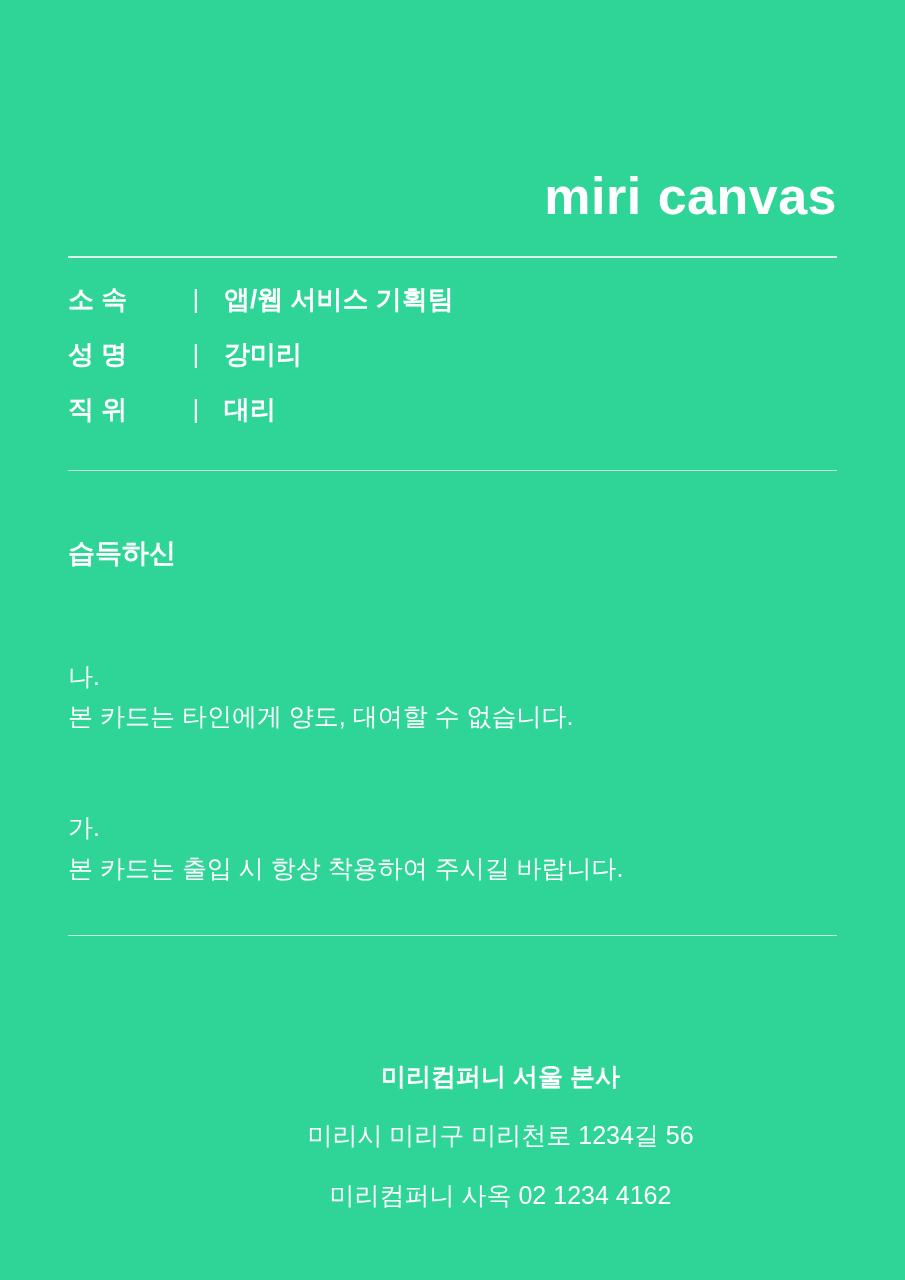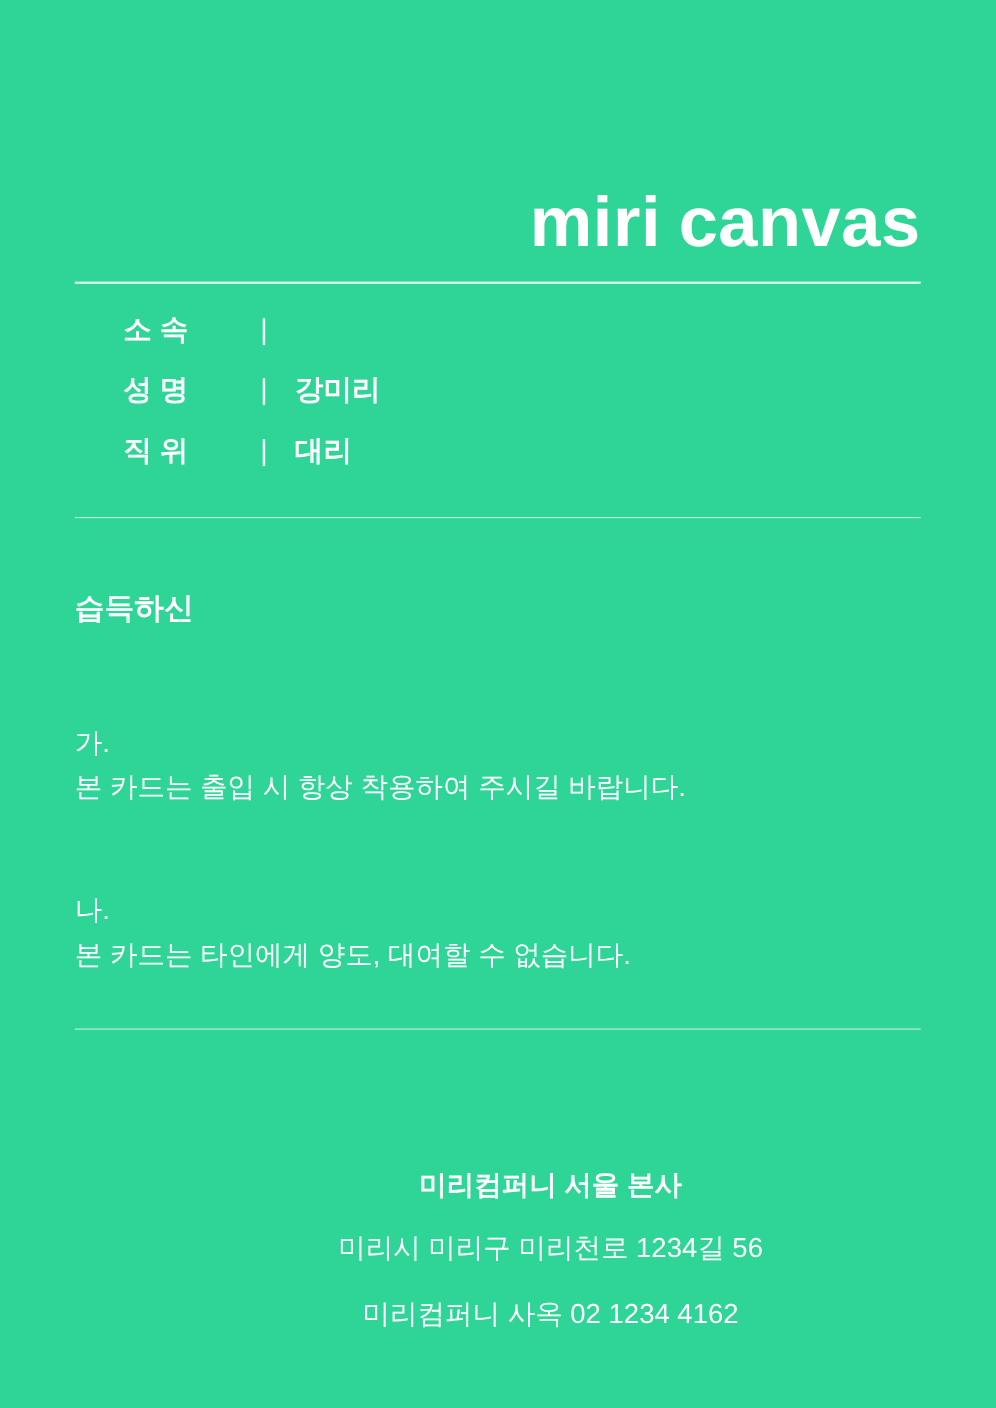--- a/index.html
+++ b/index.html
@@ -19,21 +19,21 @@
     width: 905px;
     height: 1280px;
     box-sizing: border-box;
   }
 
   
   .logo {
     position: absolute;
     right: 68px;
     top: 170px;
-    font-size: 64px;
+    font-size: 52px;
     font-weight: bold;
     letter-spacing: 0.5px;
     line-height: 1;
     color: #ffffff;
     white-space: nowrap;
     margin-left: 28px;
   }
   .logo .logo-mark { font-weight: bold; }
   .logo .logo-word { font-weight: bold; margin-left: 16px; }
 
@@ -55,21 +55,20 @@
     left: 68px;
     top: 282px;
     width: 769px;
   }
   .id-row {
     display: flex;
     align-items: baseline;
     height: 55px;
     font-size: 26px;
     font-weight: bold;
-    margin-left: 44px;
   }
   .id-label {
     width: 100px;
     display: flex;
     justify-content: space-between;
     letter-spacing: 0;
   }
   .id-sep {
     width: 56px;
     text-align: center;
@@ -136,45 +135,46 @@
   <div class="logo">
     <span class="logo-mark">miri</span><span class="logo-word">canvas</span>
   </div>
 
   <div class="rule rule-top"></div>
 
   <div class="identity">
     <div class="id-row">
       <span class="id-label">소 속</span>
       <span class="id-sep">|</span>
+      <span class="id-value">앱/웹 서비스 기획팀</span>
     </div>
     <div class="id-row">
       <span class="id-label">성 명</span>
       <span class="id-sep">|</span>
       <span class="id-value">강미리</span>
     </div>
     <div class="id-row">
       <span class="id-label">직 위</span>
       <span class="id-sep">|</span>
       <span class="id-value">대리</span>
     </div>
   </div>
 
   <div class="rule rule-mid"></div>
 
   <div class="notice-title">습득하신</div>
 
   <div class="notice-list">
     <div class="notice-item">
+      <span>나.</span>
+      <span>본 카드는 타인에게 양도, 대여할 수 없습니다.</span>
+    </div>
+    <div class="notice-item">
       <span>가.</span>
       <span>본 카드는 출입 시 항상 착용하여 주시길 바랍니다.</span>
-    </div>
-    <div class="notice-item">
-      <span>나.</span>
-      <span>본 카드는 타인에게 양도, 대여할 수 없습니다.</span>
     </div>
   </div>
 
   <div class="rule rule-bottom"></div>
 
   <div class="footer">
     <div class="footer-company">미리컴퍼니 서울 본사</div>
     <div class="footer-line">미리시 미리구 미리천로 1234길 56</div>
     <div class="footer-line">미리컴퍼니 사옥 02 1234  4162</div>
   </div>

